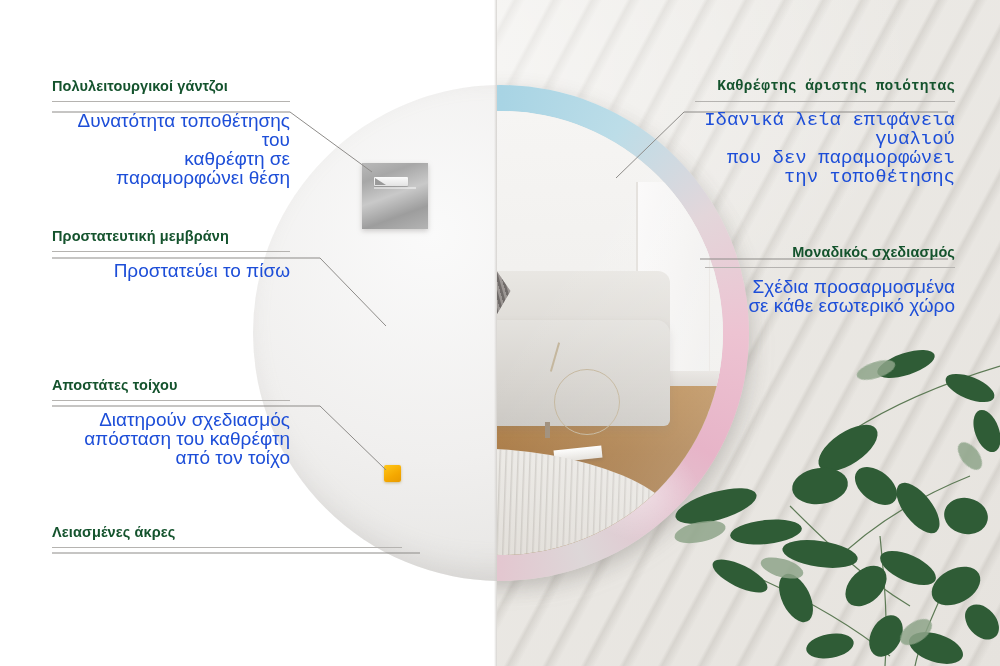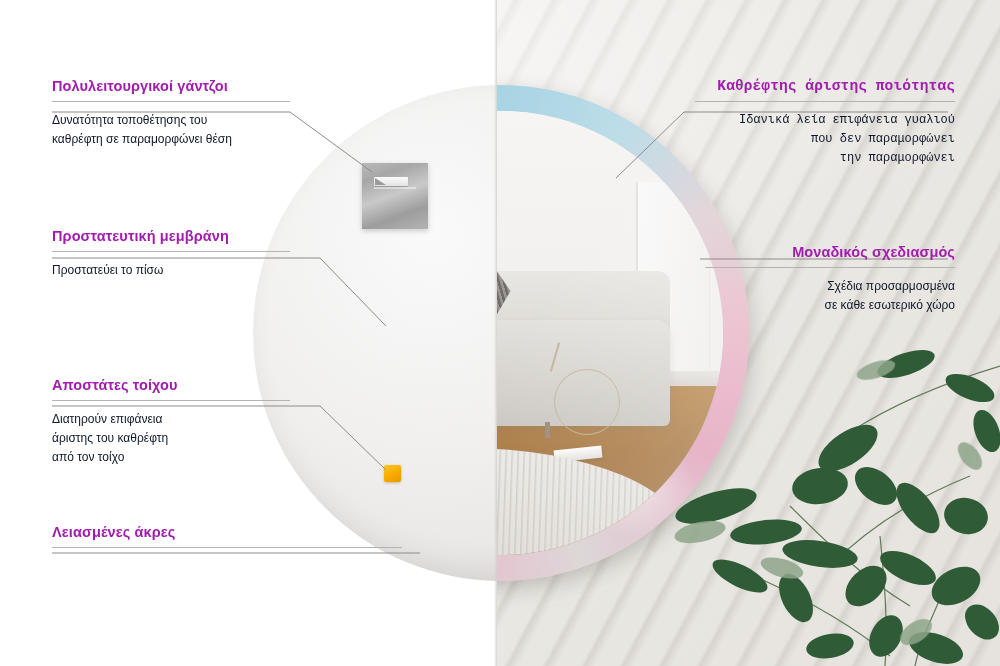--- a/index.html
+++ b/index.html
@@ -299,33 +299,34 @@
     position: absolute;
     inset: 0;
     pointer-events: none;
   }
 
   
   .callout { position: absolute; }
   .callout .title {
     font-size: 14.5px;
     font-weight: bold;
-    color: #a21caf;
+    color: #14532d;
     letter-spacing: 0.1px;
     white-space: nowrap;
   }
   .callout .rule {
     height: 1px;
     background: #b5b3b0;
     margin: 7px 0 9px 0;
   }
   .callout .desc {
-    font-size: 12px;
+    font-size: 19px;
     line-height: 19px;
-    color: #0f172a;
+    color: #1d4ed8;
+    text-align: right;
   }
   .callout.left { text-align: left; }
   .callout.right { text-align: right; }
 
   #c1 { left: 52px; top: 78px;  width: 238px; }
   #c2 { left: 52px; top: 228px; width: 238px; }
   #c3 { left: 52px; top: 377px; width: 238px; }
   #c4 { left: 52px; top: 524px; width: 350px; }
   #c5 { right: 45px; top: 78px;  width: 260px; font-family: Liberation Mono, monospace; }
   #c6 { right: 45px; top: 228px; width: 250px; margin-top: 16px; }
@@ -465,38 +466,38 @@
     <div class="rule"></div>
     <div class="desc">
       <div>Προστατεύει το πίσω</div>
     </div>
   </div>
 
   <div class="callout left" id="c3">
     <div class="title">Αποστάτες τοίχου</div>
     <div class="rule"></div>
     <div class="desc">
-      <div>Διατηρούν επιφάνεια</div>
-      <div>άριστης του καθρέφτη</div>
+      <div>Διατηρούν σχεδιασμός</div>
+      <div>απόσταση του καθρέφτη</div>
       <div>από τον τοίχο</div>
     </div>
   </div>
 
   <div class="callout left" id="c4">
     <div class="title">Λειασμένες άκρες</div>
     <div class="rule"></div>
   </div>
 
   <div class="callout right" id="c5">
     <div class="title">Καθρέφτης άριστης ποιότητας</div>
     <div class="rule"></div>
     <div class="desc">
       <div>Ιδανικά λεία επιφάνεια γυαλιού</div>
       <div>που δεν παραμορφώνει</div>
-      <div>την παραμορφώνει</div>
+      <div>την τοποθέτησης</div>
     </div>
   </div>
 
   <div class="callout right" id="c6">
     <div class="title">Μοναδικός σχεδιασμός</div>
     <div class="rule"></div>
     <div class="desc">
       <div>Σχέδια προσαρμοσμένα</div>
       <div>σε κάθε εσωτερικό χώρο</div>
     </div>

